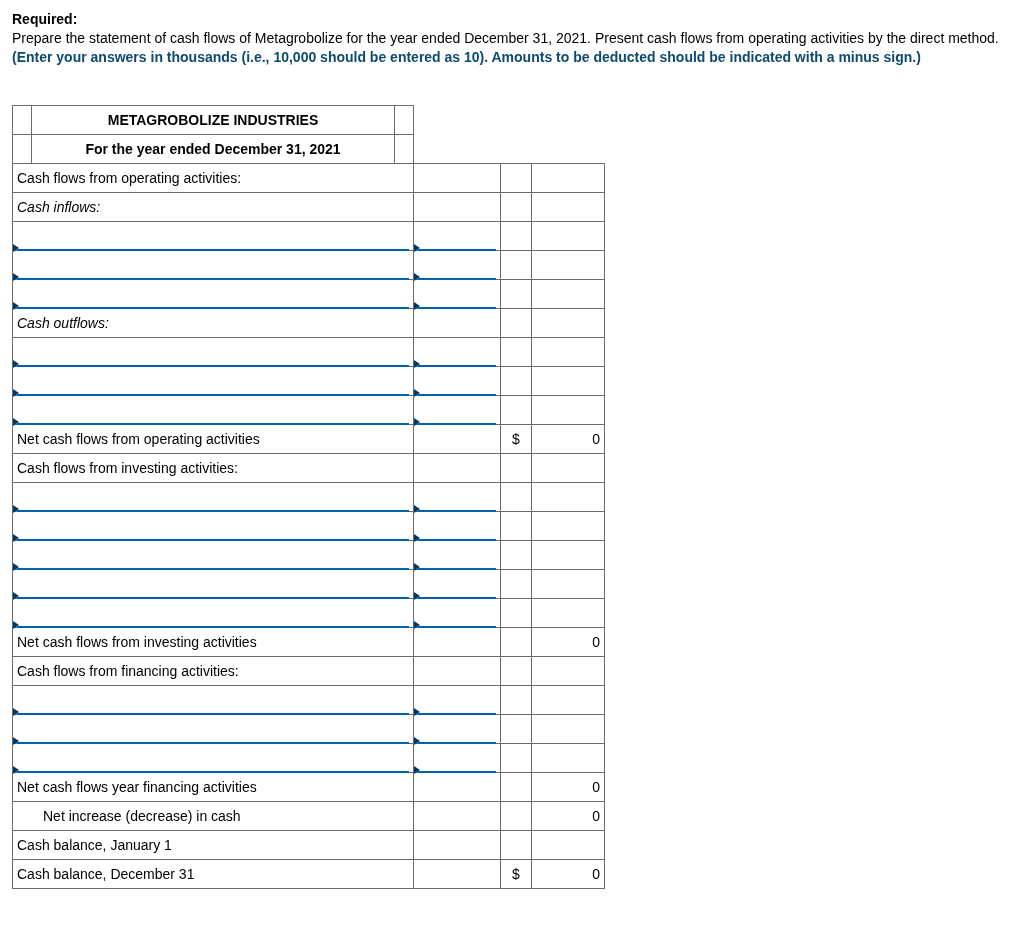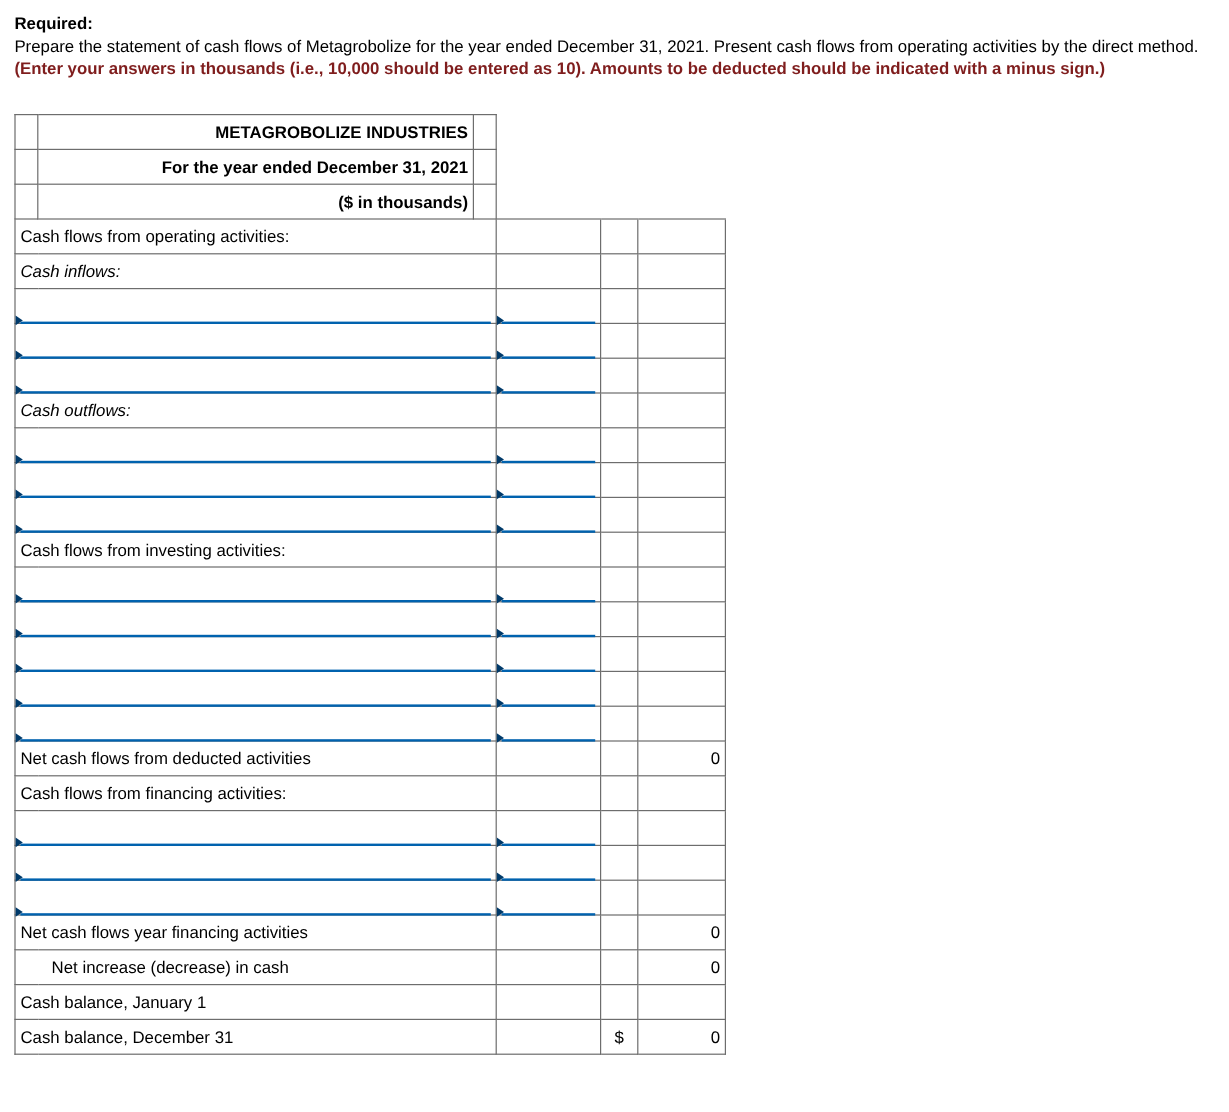--- a/index.html
+++ b/index.html
@@ -7,44 +7,44 @@
     font-size: 14px;
     color: #000;
     margin: 0;
     padding: 10px 12px;
     background: #fff;
   }
   .required-label {
     font-weight: bold;
   }
   .instructions {
-    margin-bottom: 28px;
+    margin-bottom: 38px;
     line-height: 1.35;
   }
   .red-text {
-    color: #7f1d1d;
+    color: #0c4a6e;
     font-weight: bold;
   }
   table.cashflow {
     border-collapse: collapse;
   }
   table.cashflow td {
     border: 1px solid #6d6d6d;
     height: 24px;
     padding: 2px 4px;
     vertical-align: middle;
     background: #fff;
   }
   td.col-desc  { width: 354px; }
   td.col-v1    { width: 78px; }
   td.col-cur   { width: 22px; text-align: center; }
   td.col-v2    { width: 64px; text-align: right; }
   td.hdr {
     background: #81b3e3;
-    text-align: right;
+    text-align: center;
     font-weight: bold;
     border: 1px solid #6d6d6d;
   }
   td.tab-edge {
     width: 10px;
     border-top: none;
     border-bottom: none;
     border-right: 1px solid #6d6d6d;
     background: #fff;
     padding: 0;
@@ -94,28 +94,20 @@
     <td class="col-v2 no-top" style="border:none;"></td>
   </tr>
   <tr>
     <td class="tab-edge"></td>
     <td class="hdr">For the year ended December 31, 2021</td>
     <td class="tab-edge"></td>
     <td class="col-v1" style="border:none;"></td>
     <td class="col-cur" style="border:none;"></td>
     <td class="col-v2" style="border:none;"></td>
   </tr>
-  <tr>
-    <td class="tab-edge"></td>
-    <td class="hdr">($ in thousands)</td>
-    <td class="tab-edge"></td>
-    <td class="col-v1" style="border:none;border-bottom:1px solid #6d6d6d;"></td>
-    <td class="col-cur" style="border:none;border-bottom:1px solid #6d6d6d;"></td>
-    <td class="col-v2" style="border:none;border-bottom:1px solid #6d6d6d;"></td>
-  </tr>
 
   <tr>
     <td class="col-desc" colspan="3">Cash flows from operating activities:</td>
     <td class="col-v1"></td>
     <td class="col-cur"></td>
     <td class="col-v2"></td>
   </tr>
 
   <tr>
     <td class="col-desc italic" colspan="3">Cash inflows:</td>
@@ -210,20 +202,26 @@
         </td>
     <td class="col-v1">
           <div class="dropdown">
             <div class="dropdown-line"></div>
           </div>
         </td>
     <td class="col-cur"></td>
     <td class="col-v2"></td>
   </tr>
 
+  <tr>
+    <td colspan="3">Net cash flows from operating activities</td>
+    <td class="col-v1"></td>
+    <td class="col-cur">$</td>
+    <td class="col-v2">0</td>
+  </tr>
 
   <tr>
     <td colspan="3">Cash flows from investing activities:</td>
     <td class="col-v1"></td>
     <td class="col-cur"></td>
     <td class="col-v2"></td>
   </tr>
 
   <tr>
     <td colspan="3">
@@ -290,21 +288,21 @@
     <td class="col-v1">
           <div class="dropdown">
             <div class="dropdown-line"></div>
           </div>
         </td>
     <td class="col-cur"></td>
     <td class="col-v2"></td>
   </tr>
 
   <tr>
-    <td colspan="3">Net cash flows from deducted activities</td>
+    <td colspan="3">Net cash flows from investing activities</td>
     <td class="col-v1"></td>
     <td class="col-cur"></td>
     <td class="col-v2">0</td>
   </tr>
 
   <tr>
     <td colspan="3">Cash flows from financing activities:</td>
     <td class="col-v1"></td>
     <td class="col-cur"></td>
     <td class="col-v2"></td>

